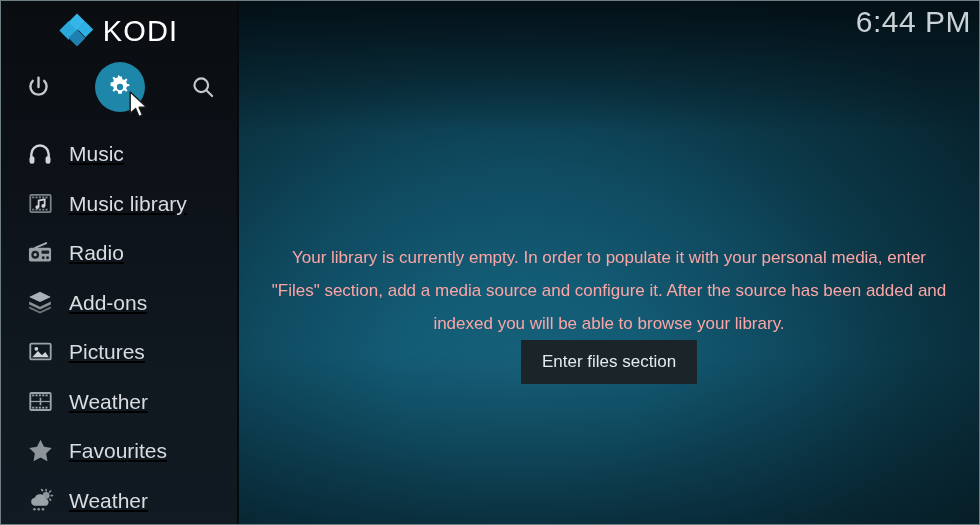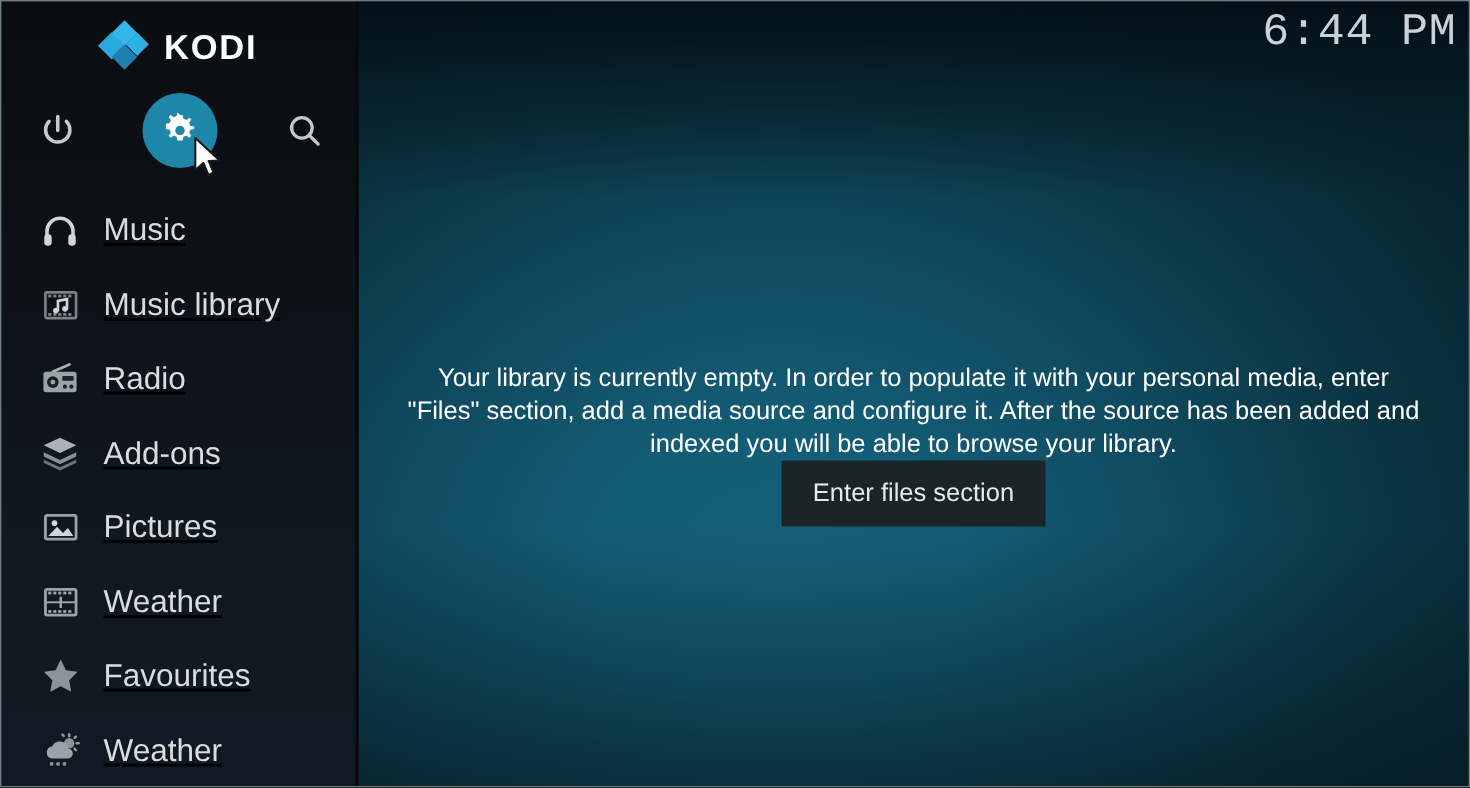--- a/index.html
+++ b/index.html
@@ -82,23 +82,23 @@
     position: absolute;
     background: #29abe2;
   }
   .dmd.d1 { width: 13px; height: 13px; left: 0px;  top: 8px;  transform: rotate(45deg); background:#2ba9dd; }
   .dmd.d2 { width: 12px; height: 12px; left: 9px;  top: 0px;  transform: rotate(45deg); background:#35b6ea; }
   .dmd.d3 { width: 12px; height: 12px; left: 9px;  top: 16px; transform: rotate(45deg); background:#1f7fae; }
   .dmd.d4 { width: 11px; height: 11px; left: 18px; top: 8px;  transform: rotate(45deg); background:#2fb0e4; }
 
   .logo-text {
     color: #ffffff;
-    font-size: 23px;
+    font-size: 29px;
     letter-spacing: 1.2px;
-    font-weight: 700;
+    font-weight: 400;
     line-height: 1;
     white-space: nowrap;
   }
 
   
   .icon-row {
     position: absolute;
     left: 0; top: 60px;
     width: 238px;
     height: 54px;
@@ -156,43 +156,43 @@
   
   .clock {
     position: absolute;
     right: 8px;
     top: 4px;
     color: #c9d2d6;
     font-size: 30px;
     font-weight: 300;
     letter-spacing: 0.5px;
     z-index: 4;
-    font-family: Liberation Mono, monospace;
+    font-family: Liberation Sans, sans-serif;
   }
 
   
   .empty-panel {
     position: absolute;
     left: 238px;
     top: 0;
     right: 0;
     bottom: 0;
     display: flex;
     flex-direction: column;
     align-items: center;
     justify-content: flex-start;
     z-index: 2;
   }
   .empty-text {
     margin-top: 240px;
     width: 684px;
     text-align: center;
-    color: #ffffff;
+    color: #fca5a5;
     font-size: 17px;
-    line-height: 22px;
+    line-height: 33px;
   }
   .btn-row {
     display: flex;
     gap: 18px;
   }
   .btn {
     background: #1b2429;
     color: #e4ebee;
     font-size: 17px;
     line-height: 1;

